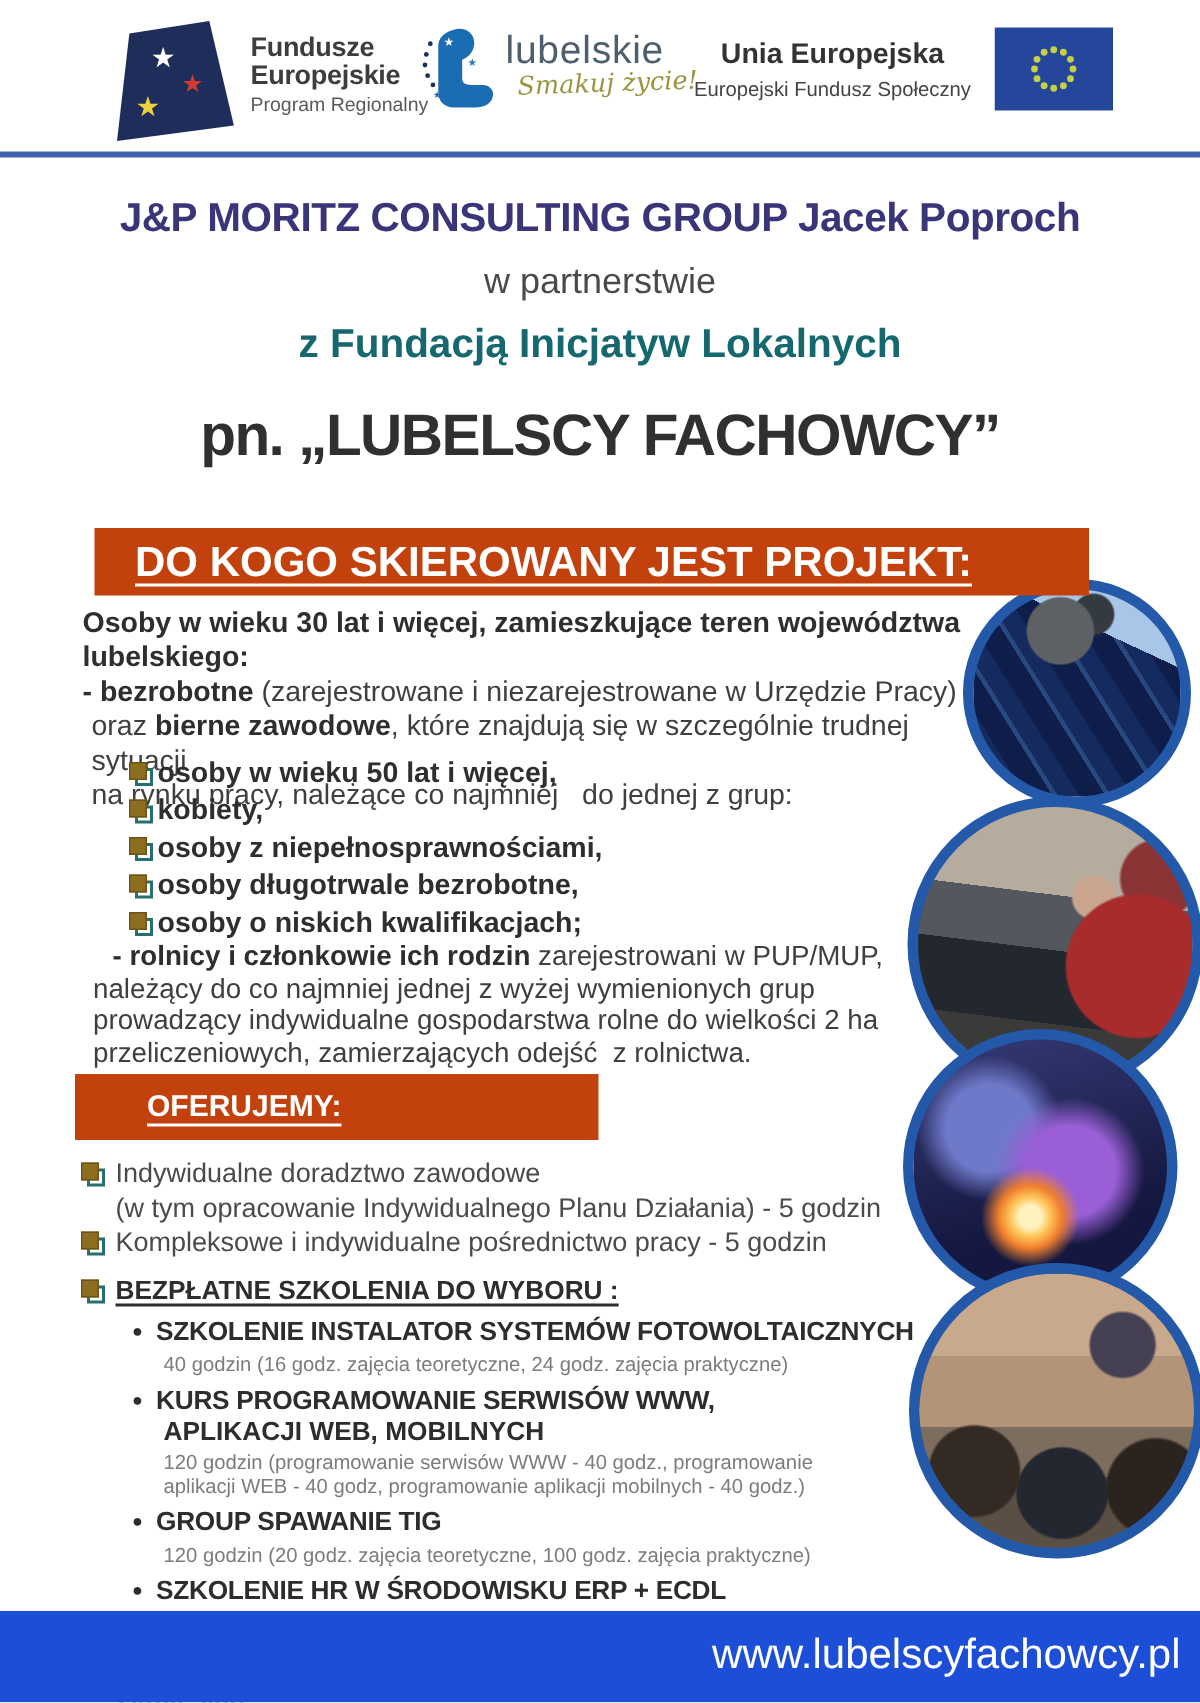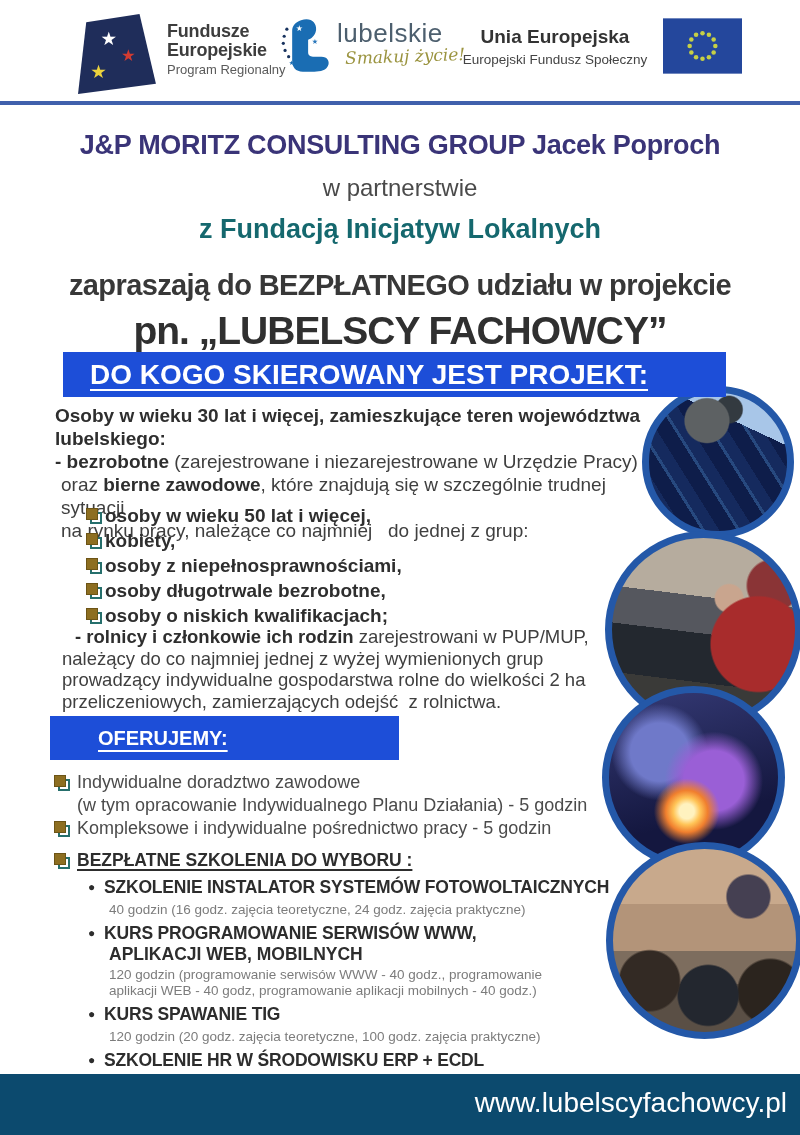--- a/index.html
+++ b/index.html
@@ -25,21 +25,21 @@
 
   
   .headings{position:absolute;left:0;top:122px;width:800px;text-align:center;}
   .organizer{font-size:27px;font-weight:bold;color:#3a3478;margin:8px 0 13px;letter-spacing:-0.3px;}
   .partnership{font-size:24px;color:#4a4a4a;margin:0 0 12px;}
   .partner{font-size:27px;font-weight:bold;color:#15686e;margin:0 0 24px;}
   .invitation{font-size:29px;font-weight:bold;color:#383838;letter-spacing:-0.6px;margin:0 0 7px;}
   .project-name{font-size:39px;font-weight:bold;color:#303030;letter-spacing:-1px;}
 
   
-  .banner{position:absolute;background:#1d4ed8;color:#fff;font-weight:bold;z-index:6;}
+  .banner{position:absolute;background:#c2410c;color:#fff;font-weight:bold;z-index:6;}
   .banner span{text-decoration:underline;text-decoration-thickness:2px;text-underline-offset:5px;}
   .banner1{left:63px;top:352px;width:663px;height:45px;font-size:28px;line-height:45px;padding-left:27px;box-sizing:border-box;}
   .banner2{left:50px;top:716px;width:349px;height:44px;font-size:20px;line-height:44px;padding-left:48px;box-sizing:border-box;}
 
   
   .target-text{position:absolute;left:55px;top:404px;width:585px;font-size:19px;line-height:23px;z-index:5;}
   .target-text b{color:#2e2e2e;}
   .tline{white-space:pre-wrap;}
   .ind{padding-left:6px;}
   .lead{font-weight:bold;color:#2e2e2e;}
@@ -62,21 +62,21 @@
   .oitem.head{margin-top:9px;margin-bottom:2px;text-align:center;}
   .oitem.head span.u{font-weight:bold;color:#2d2d2d;font-size:17.5px;text-decoration:underline;text-decoration-thickness:2px;text-underline-offset:3px;}
   .courses{margin-left:34px;}
   .ctitle{display:flex;gap:9px;align-items:baseline;font-size:17.5px;font-weight:bold;color:#2d2d2d;line-height:20px;margin-top:5px;letter-spacing:-0.2px;}
   .ctitle .dot{font-size:12px;flex:0 0 auto;position:relative;top:-2px;}
   .ctitle2{margin-left:21px;font-size:17.5px;font-weight:bold;color:#2d2d2d;line-height:19px;}
   .cdet{margin-left:21px;font-size:13.5px;color:#7c7c7c;line-height:16px;margin-top:3px;}
   .intern{display:flex;align-items:center;gap:9px;margin-top:10px;font-size:18px;font-weight:bold;color:#2d2d2d;white-space:pre-wrap;}
 
   
-  .footer{position:absolute;left:0;top:1074px;width:800px;height:61px;background:#0c4a6e;z-index:7;
+  .footer{position:absolute;left:0;top:1074px;width:800px;height:61px;background:#1d4ed8;z-index:7;
           color:#fff;font-size:28px;text-align:right;line-height:58px;box-sizing:border-box;padding-right:13px;}
 
   
   .photo-circle{position:absolute;border-radius:50%;border:7px solid #2458a8;box-sizing:border-box;}
   .c1{left:642px;top:386px;width:152px;height:152px;z-index:1;background:
       radial-gradient(circle at 42% 20%, #5d6163 0 16%, rgba(93,97,99,0) 17%),
       radial-gradient(circle at 58% 12%, #333a40 0 9%, rgba(0,0,0,0) 10%),
       linear-gradient(205deg, #a8c6e8 0 26%, rgba(0,0,0,0) 26%),
       repeating-linear-gradient(58deg, #0e1d4a 0 15px, #27497f 15px 18px, #152a5e 18px 30px);}
   .c2{left:605px;top:531px;width:197px;height:197px;z-index:2;background:
@@ -158,21 +158,20 @@
       </svg>
     </div>
   </header>
 
   <div class="rule"></div>
 
   <section class="headings">
     <h1 class="organizer">J&amp;P MORITZ CONSULTING GROUP Jacek Poproch</h1>
     <div class="partnership">w partnerstwie</div>
     <div class="partner">z Fundacją Inicjatyw Lokalnych</div>
-    <div class="invitation">zapraszają do BEZPŁATNEGO udziału w projekcie</div>
     <div class="project-name">pn. „LUBELSCY FACHOWCY”</div>
   </section>
 
   <div class="banner banner1">
     <span>DO KOGO SKIEROWANY JEST PROJEKT:</span>
   </div>
 
   <div class="target-text">
     <div class="tline lead">Osoby w wieku 30 lat i więcej, zamieszkujące teren województwa lubelskiego:</div>
     <div class="tline"><b>- bezrobotne</b><span> (zarejestrowane i niezarejestrowane w Urzędzie Pracy)</span></div>
@@ -239,21 +238,21 @@
       <div class="ctitle">
           <span class="dot">●</span>
           <span>KURS PROGRAMOWANIE SERWISÓW WWW,</span>
         </div>
       <div class="ctitle2">APLIKACJI WEB, MOBILNYCH</div>
       <div class="cdet">120 godzin (programowanie serwisów WWW - 40 godz., programowanie</div>
       <div class="cdet" style="margin-top:0;">aplikacji WEB - 40 godz, programowanie aplikacji mobilnych - 40 godz.)</div>
 
       <div class="ctitle">
           <span class="dot">●</span>
-          <span>KURS SPAWANIE TIG</span>
+          <span>GROUP SPAWANIE TIG</span>
         </div>
       <div class="cdet">120 godzin (20 godz. zajęcia teoretyczne, 100 godz. zajęcia praktyczne)</div>
 
       <div class="ctitle">
           <span class="dot">●</span>
           <span>SZKOLENIE HR W ŚRODOWISKU ERP + ECDL</span>
         </div>
       <div class="cdet">200 godzin (HR w środowisku ERP -160 godz., ECDL BASE - 40 godz.)</div>
     </div>
 

